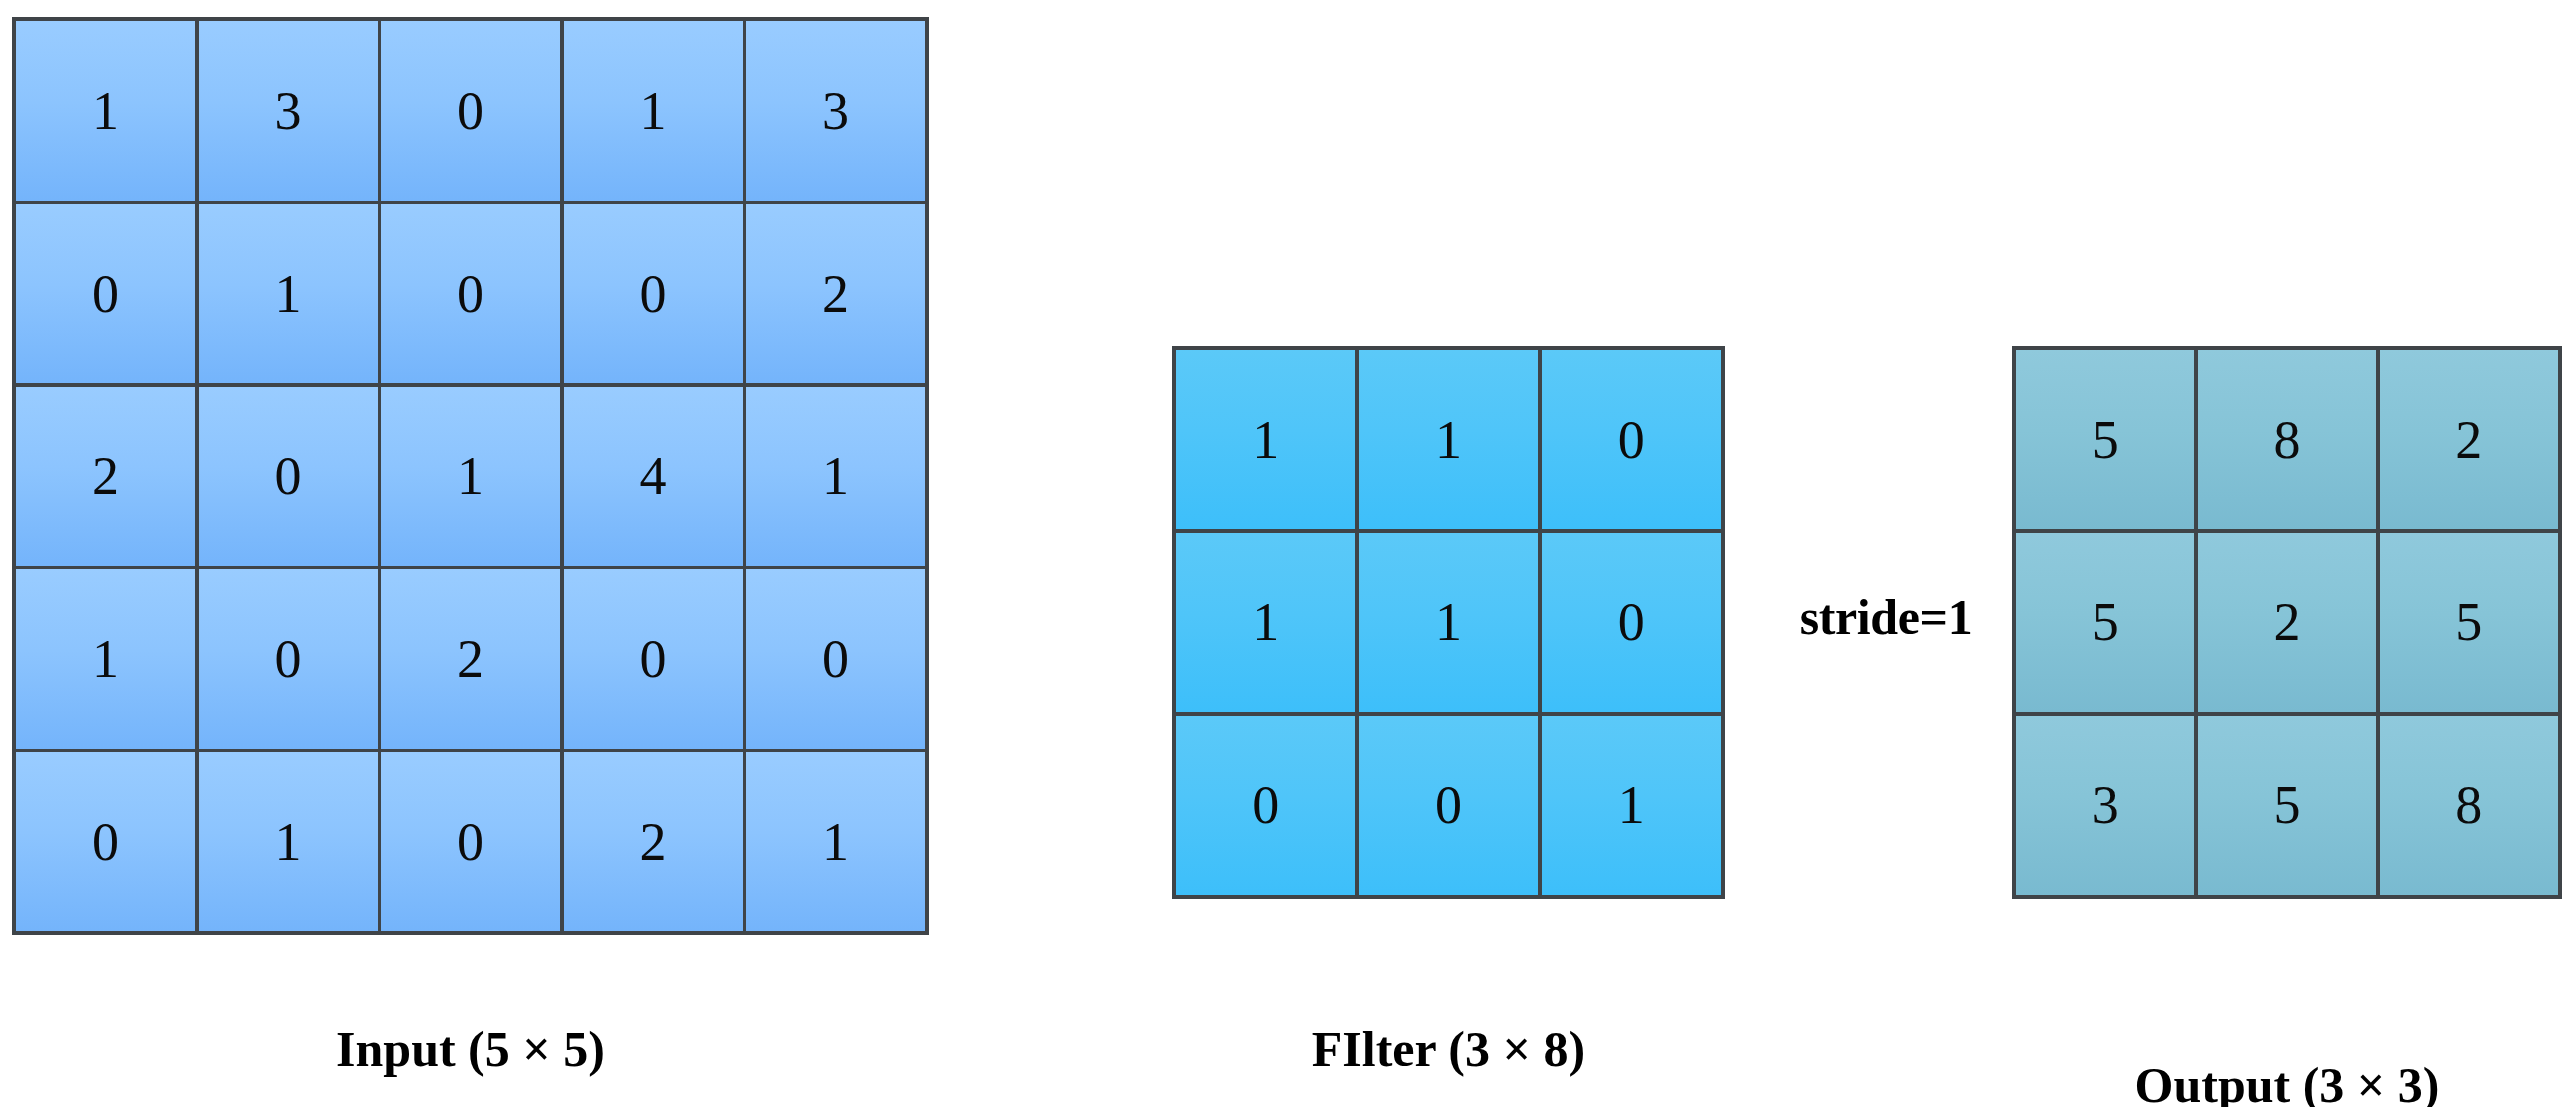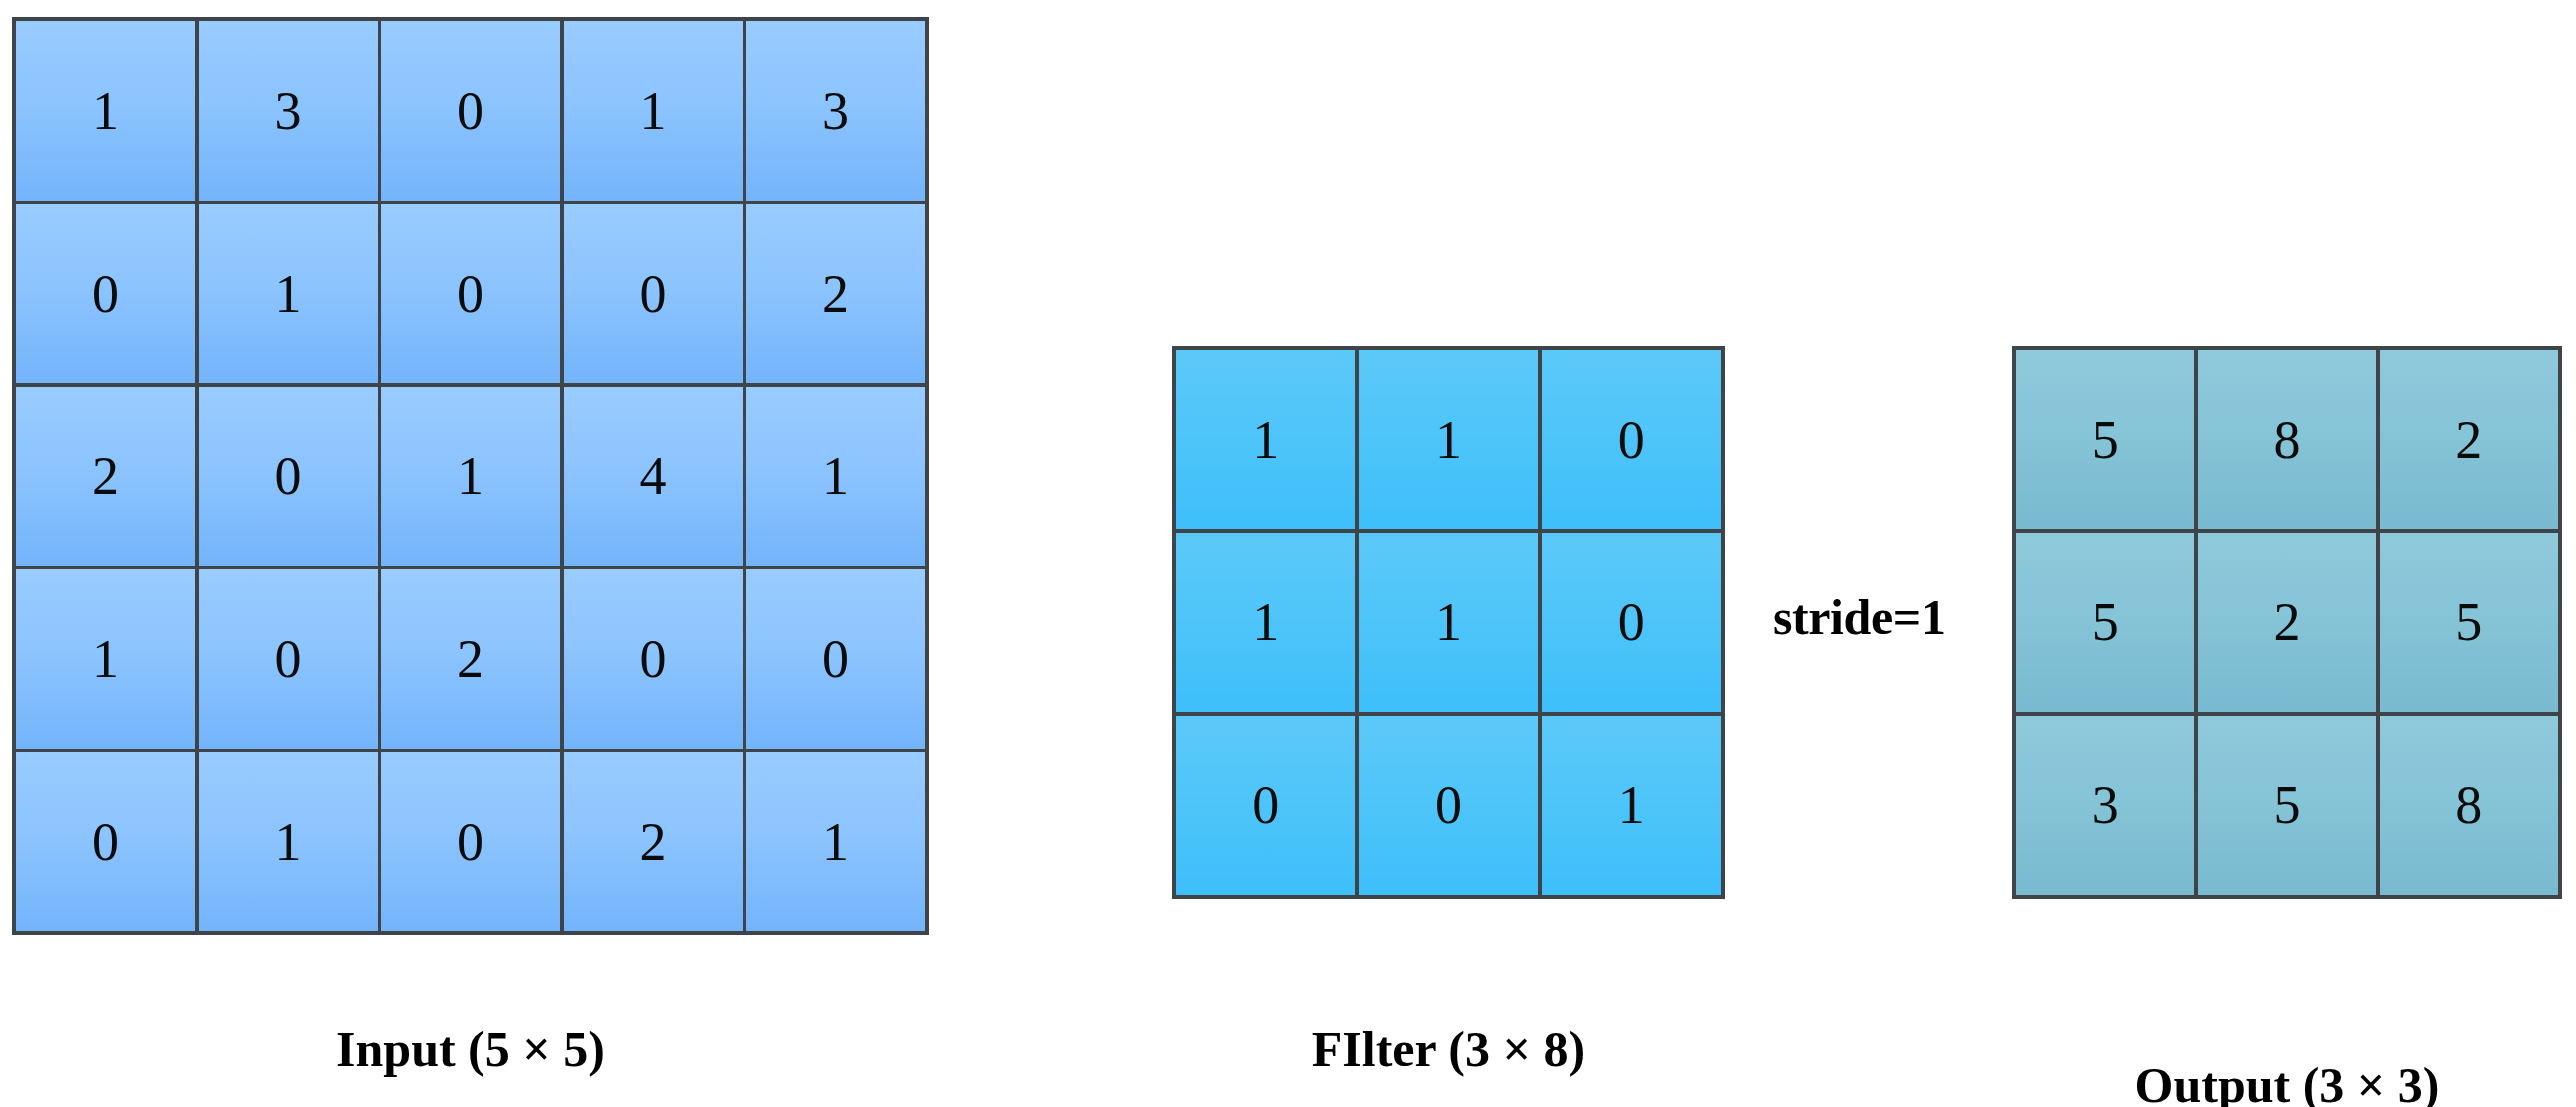--- a/index.html
+++ b/index.html
@@ -80,20 +80,21 @@
     background: linear-gradient(to bottom, #8FC9DC 0%, #86C4D7 45%, #79BAD0 100%);
     font-size: 54px;
   }
 
   
   #stride-label {
     position: absolute;
     left: 1773px;
     top: 588px;
     width: 226px;
+    text-align: center;
     font-size: 50px;
     font-weight: 700;
     color: #000000;
     letter-spacing: -0.4px;
     white-space: nowrap;
   }
 
   
   .caption {
     position: absolute;

